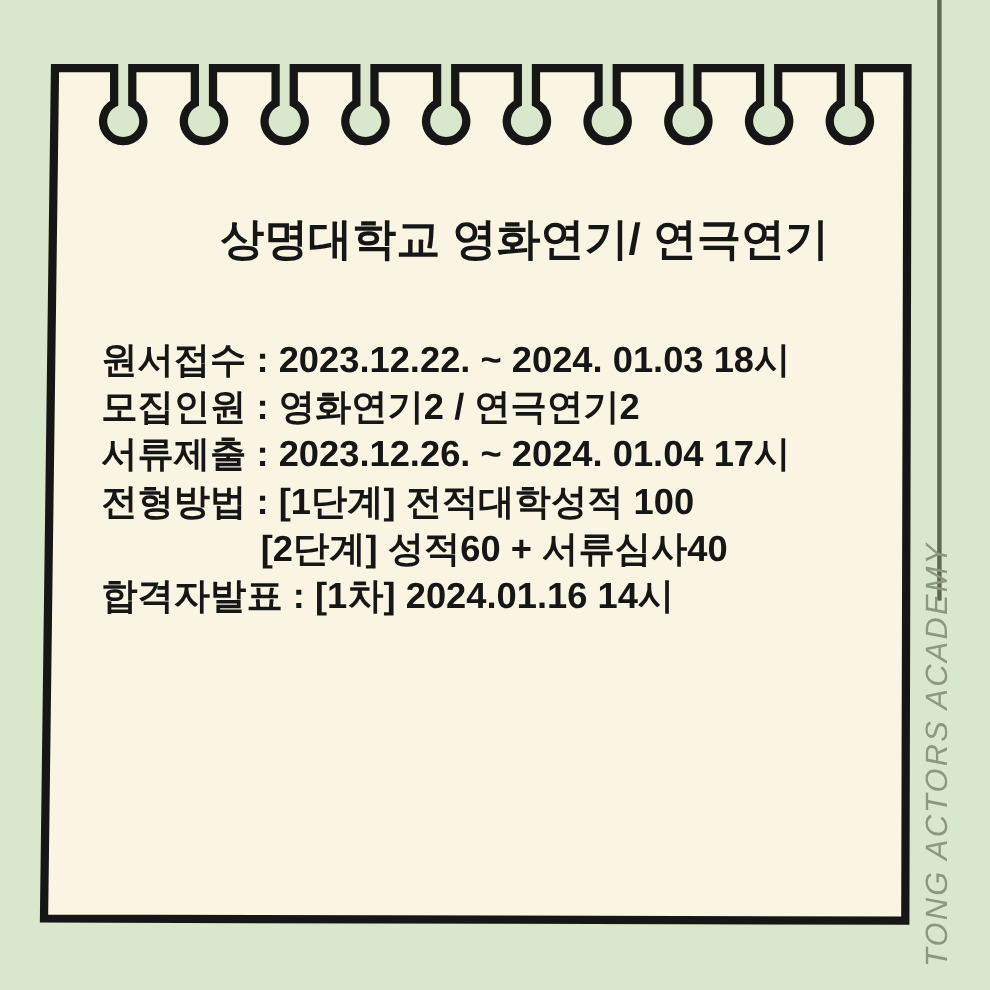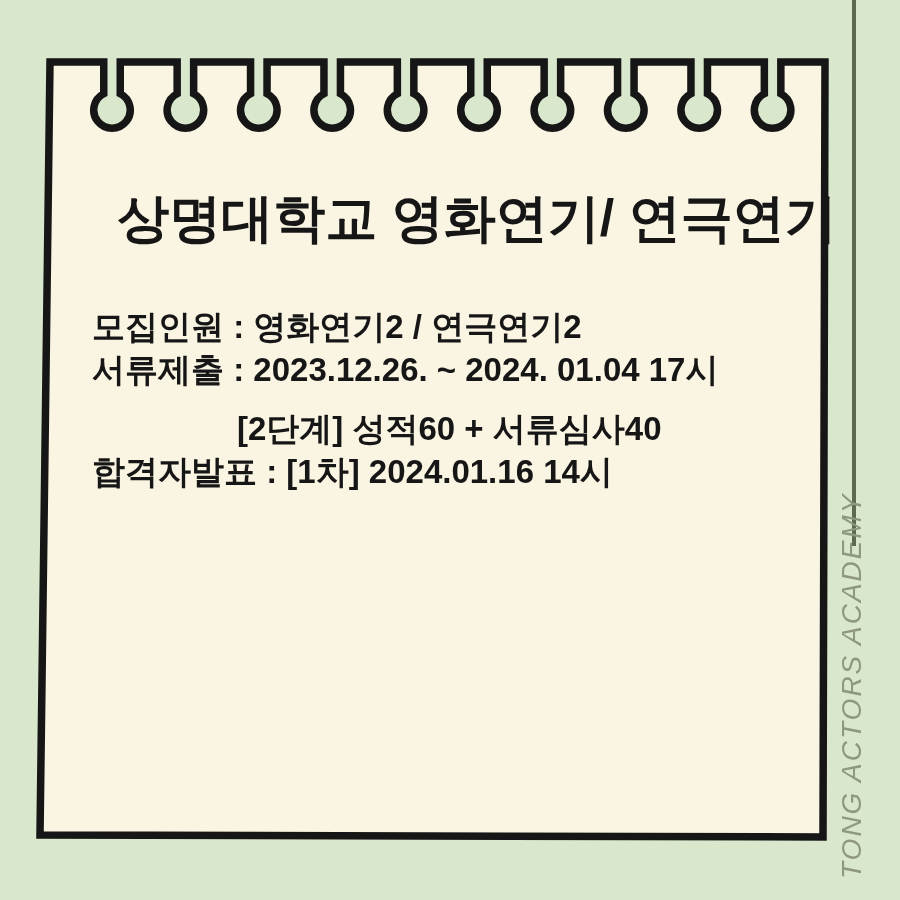--- a/index.html
+++ b/index.html
@@ -10,29 +10,29 @@
     --brand-text:#8e987f;
   }
   *{margin:0;padding:0;box-sizing:border-box;}
   html,body{width:900px;height:900px;overflow:hidden;}
   body{font-family:"Liberation Sans","DejaVu Sans",sans-serif;}
   .page{position:relative;width:900px;height:900px;background:var(--bg);}
   .notepad-svg{position:absolute;left:0;top:0;width:900px;height:900px;display:block;}
   .title{
     position:absolute;left:54px;top:194px;width:846px;
     text-align:center;
-    font-size:52px;font-weight:700;line-height:48px;
+    font-size:40px;font-weight:700;line-height:48px;
     color:var(--ink);letter-spacing:0px;
   }
   .body-block{
     position:absolute;left:92px;top:305px;width:700px;
     font-size:33px;font-weight:700;color:var(--ink);
   }
   .line{line-height:43px;white-space:nowrap;}
-  .indent-a{padding-left:145px;margin-top:16px;}
+  .indent-a{padding-left:145px;}
   .indent-b{padding-left:138px;}
   .brand-line{
     position:absolute;left:852px;top:0;width:4px;height:546px;
     background:var(--brand-line);
   }
   .branding{
     position:absolute;left:831px;top:879px;
     white-space:nowrap;
     font-size:28px;font-style:italic;letter-spacing:2px;line-height:42px;
     color:var(--brand-text);
@@ -45,22 +45,24 @@
 
 <div class="page">
 
   <svg class="notepad-svg" viewBox="0 0 900 900" aria-hidden="true">
     <path id="paper-path" fill="#faf4e2" stroke="#161616" stroke-width="7.5" stroke-linejoin="miter" d="M 50 62 L 103.75 62 L 103.75 93.72 A 18.25 18.25 0 1 0 120.25 93.72 L 120.25 62 L 177.15 62 L 177.15 93.72 A 18.25 18.25 0 1 0 193.65 93.72 L 193.65 62 L 250.55 62 L 250.55 93.72 A 18.25 18.25 0 1 0 267.05 93.72 L 267.05 62 L 323.95 62 L 323.95 93.72 A 18.25 18.25 0 1 0 340.45 93.72 L 340.45 62 L 397.35 62 L 397.35 93.72 A 18.25 18.25 0 1 0 413.85 93.72 L 413.85 62 L 470.75 62 L 470.75 93.72 A 18.25 18.25 0 1 0 487.25 93.72 L 487.25 62 L 544.15 62 L 544.15 93.72 A 18.25 18.25 0 1 0 560.65 93.72 L 560.65 62 L 617.55 62 L 617.55 93.72 A 18.25 18.25 0 1 0 634.05 93.72 L 634.05 62 L 690.95 62 L 690.95 93.72 A 18.25 18.25 0 1 0 707.45 93.72 L 707.45 62 L 764.35 62 L 764.35 93.72 A 18.25 18.25 0 1 0 780.85 93.72 L 780.85 62 L 825 62 L 823 837 L 40 835 Z"></path>
   </svg>
 
   <div class="title">상명대학교 영화연기/ 연극연기</div>
 
   <div class="body-block">
+    <div class="line">원서접수 : 2023.12.22. ~ 2024. 01.03 18시</div>
     <div class="line">모집인원 : 영화연기2 / 연극연기2</div>
     <div class="line">서류제출 : 2023.12.26. ~ 2024. 01.04 17시</div>
+    <div class="line">전형방법 : [1단계] 전적대학성적 100</div>
     <div class="line indent-a">[2단계] 성적60 + 서류심사40</div>
     <div class="line">합격자발표 : [1차] 2024.01.16 14시</div>
   </div>
 
   <div class="brand-line"></div>
   <div class="branding">TONG ACTORS ACADEMY</div>
 
 </div>
 
 </body></html>

